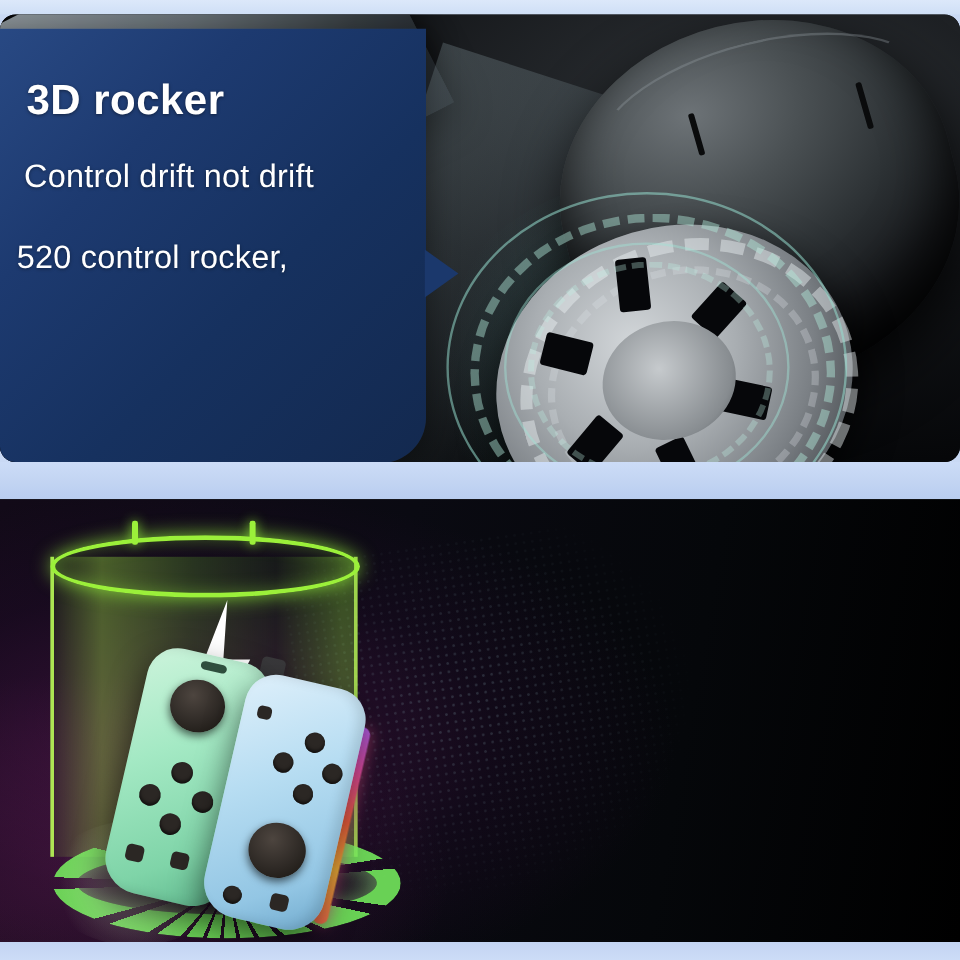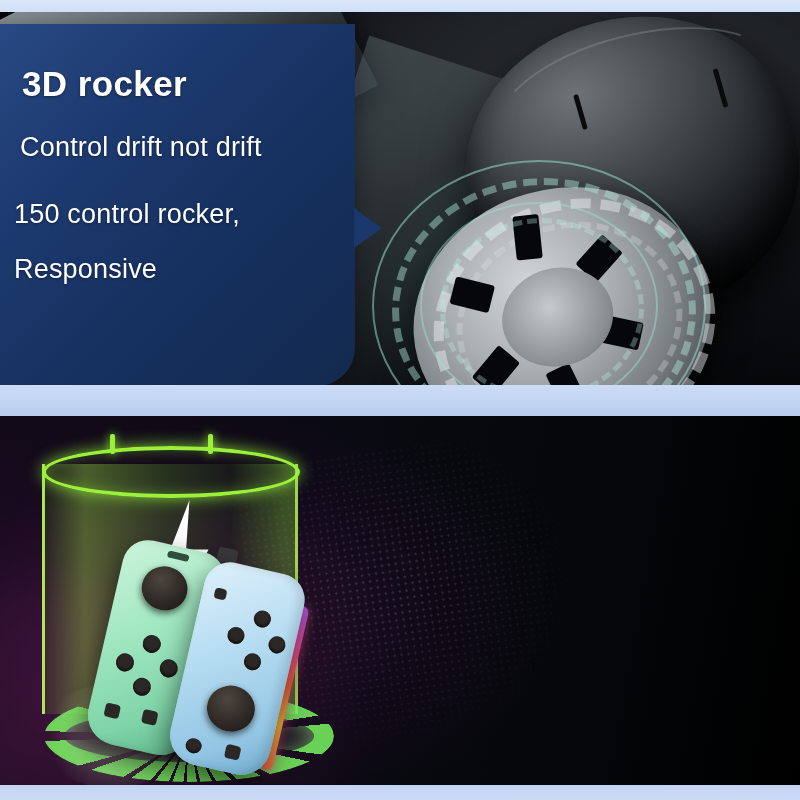--- a/index.html
+++ b/index.html
@@ -6,21 +6,21 @@
   html,body{margin:0;padding:0;}
   body{
     width:800px;height:800px;overflow:hidden;
     background:#ccdcf5;
     font-family:"Liberation Sans","DejaVu Sans",sans-serif;
   }
   .stage{position:relative;width:800px;height:800px;background:#c9d9f4;}
 
   
   .panel{position:absolute;left:0;width:800px;overflow:hidden;background:#000;}
-  #panel-rocker{top:12px;height:373px;}
+  #panel-rocker{top:12px;height:373px;border-radius:13px;}
   #panel-battery{top:416px;height:369px;}
 
   .gap-band{position:absolute;left:0;top:385px;width:800px;height:31px;
     background:linear-gradient(180deg,#ccdcf7 0%,#c2d4f2 55%,#b9cdf0 100%);}
   .edge-top{position:absolute;left:0;top:0;width:800px;height:12px;
     background:linear-gradient(180deg,#dce8fa 0%,#cfdff6 100%);}
   .edge-bot{position:absolute;left:0;top:785px;width:800px;height:15px;
     background:linear-gradient(180deg,#c3d4f2 0%,#ccdcf7 100%);}
 
   
@@ -199,22 +199,21 @@
 
     <div class="hud r1"></div>
     <div class="hud r2"></div>
     <div class="hud r3"></div>
     <div class="hud r4"></div>
 
     <div class="bubble" id="bubble-rocker">
       <div class="tail"></div>
       <div class="headline" id="rk-h">3D rocker</div>
       <div class="subline" id="rk-l1">Control drift not drift</div>
-      <div class="subline" id="rk-l2">150 control rocker,</div>
-      <div class="subline" id="rk-l3">Responsive</div>
+      <div class="subline" id="rk-l2">520 control rocker,</div>
     </div>
   </div>
 
   <div class="gap-band"></div>
 
   <div class="panel" id="panel-battery">
 
     <div class="batt-art"></div>
     <div class="dot-grid"></div>
 

